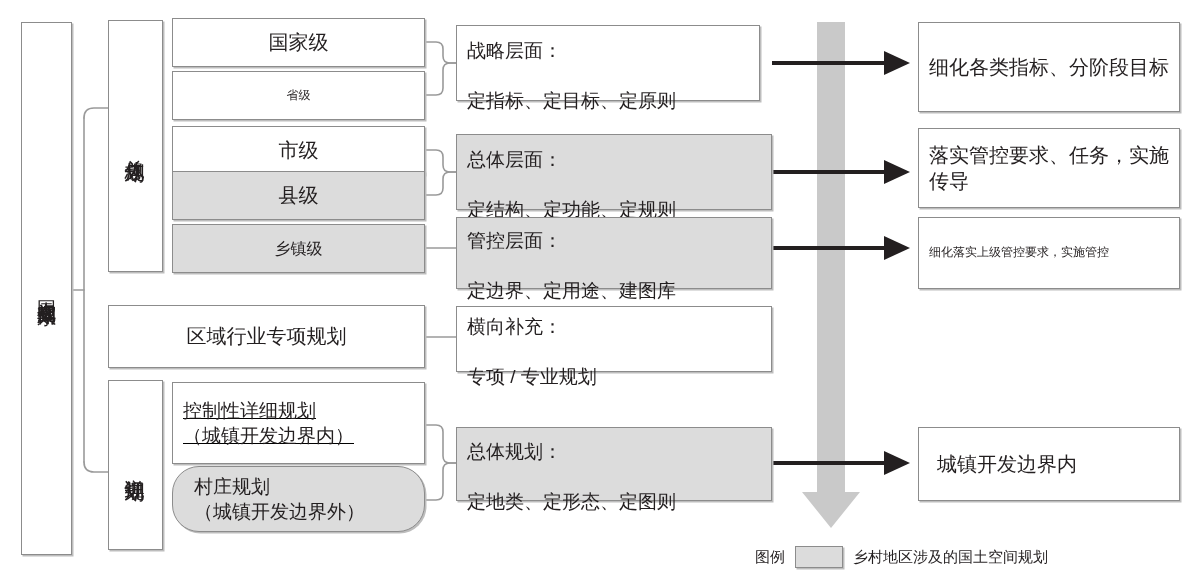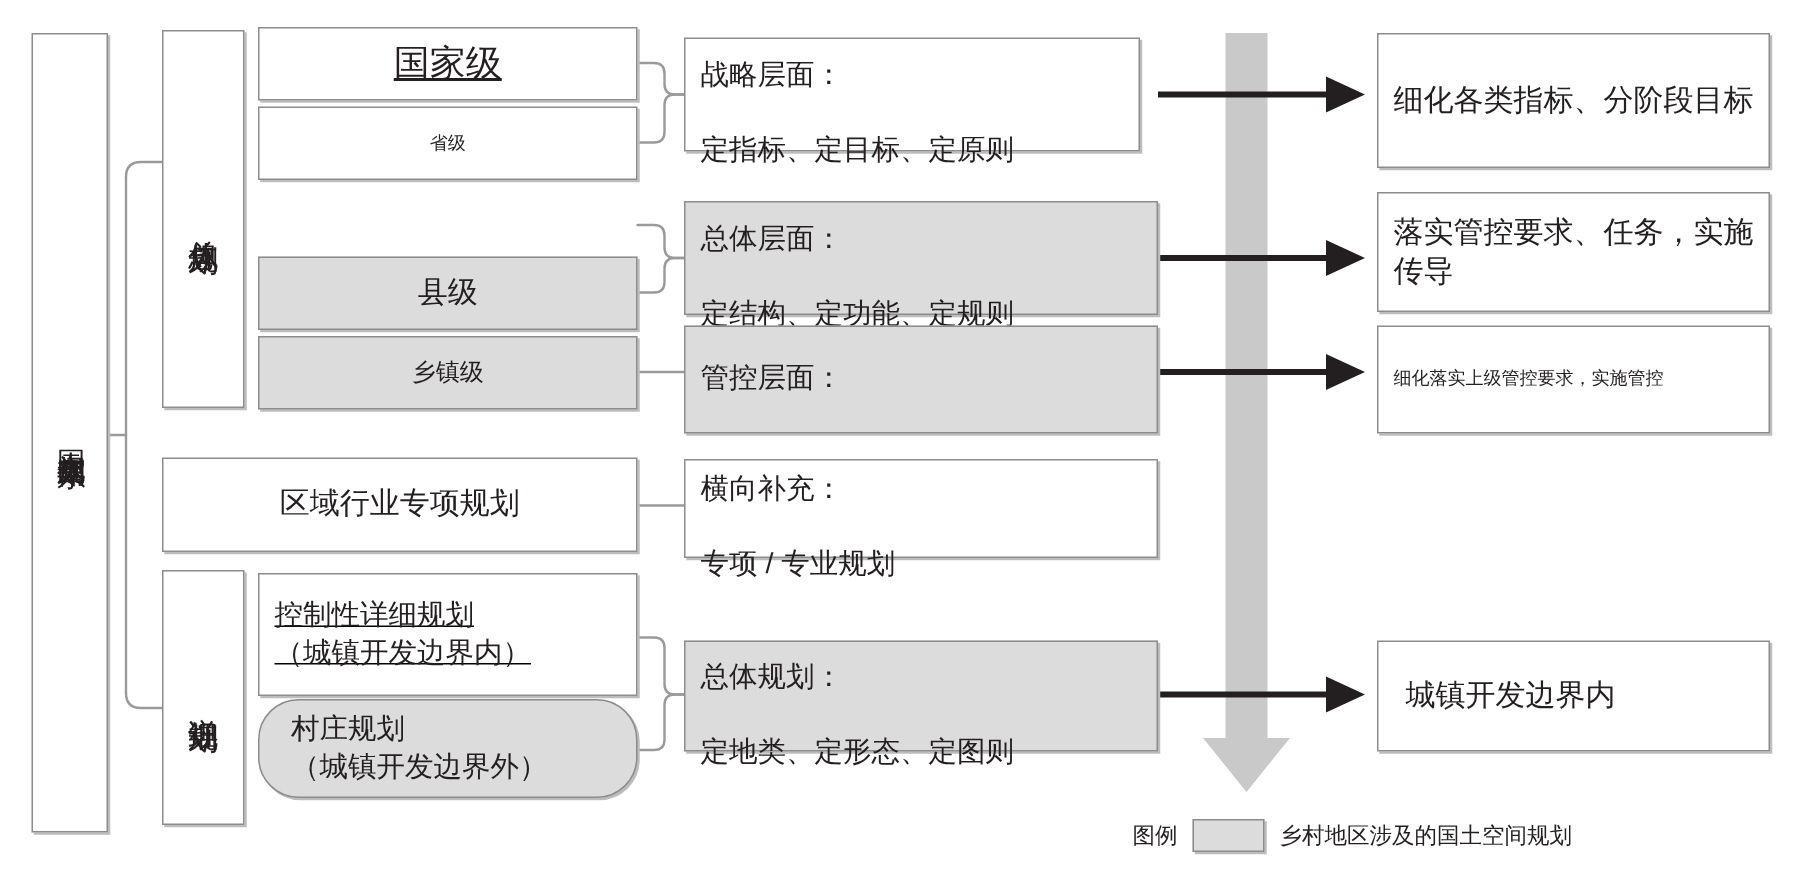--- a/index.html
+++ b/index.html
@@ -71,24 +71,27 @@
 
   <div class="vtext" style="left:108px;top:20px;width:55px;height:252px;">
     <span class="txt" style="font-size:20px;">总体规划</span>
   </div>
 
   <div class="vtext" style="left:108px;top:380px;width:55px;height:170px;">
     <span class="txt" style="font-size:20px;">详细规划</span>
   </div>
 
   <div class="box center" style="left:172px;top:18px;width:253px;height:49px;">
-    <span class="txt" style="font-size:24px;width:100%;text-decoration:underline;">国家级</span>
+    <span class="txt" style="font-size:20px;width:100%;">国家级</span>
   </div>
   <div class="box center" style="left:172px;top:71px;width:253px;height:49px;">
     <span class="txt" style="font-size:12px;width:100%;">省级</span>
+  </div>
+  <div class="box center" style="left:172px;top:126px;width:253px;height:49px;">
+    <span class="txt" style="font-size:20px;width:100%;">市级</span>
   </div>
   <div class="box center gray" style="left:172px;top:171px;width:253px;height:49px;">
     <span class="txt" style="font-size:20px;width:100%;">县级</span>
   </div>
   <div class="box center gray" style="left:172px;top:224px;width:253px;height:49px;">
     <span class="txt" style="font-size:16px;width:100%;">乡镇级</span>
   </div>
 
   <div class="box center" style="left:108px;top:305px;width:317px;height:63px;">
     <span class="txt" style="font-size:20px;width:100%;">区域行业专项规划</span>
@@ -111,20 +114,21 @@
   </div>
   <div class="box left gray" style="left:456px;top:134px;width:316px;height:76px;padding-left:10px;">
     <span class="txt" style="font-size:19px;">
       <span>总体层面：</span><br>
       <span>定结构、定功能、定规则</span>
     </span>
   </div>
   <div class="box left gray" style="left:456px;top:217px;width:316px;height:72px;padding-left:10px;">
     <span class="txt" style="font-size:19px;">
       <span>管控层面：</span><br>
+      <span>定边界、定用途、建图库</span>
     </span>
   </div>
   <div class="box left" style="left:456px;top:306px;width:316px;height:66px;padding-left:10px;">
     <span class="txt" style="font-size:19px;">
       <span>横向补充：</span><br>
       <span>专项 / 专业规划</span>
     </span>
   </div>
   <div class="box left gray" style="left:456px;top:427px;width:316px;height:74px;padding-left:10px;">
     <span class="txt" style="font-size:19px;">

